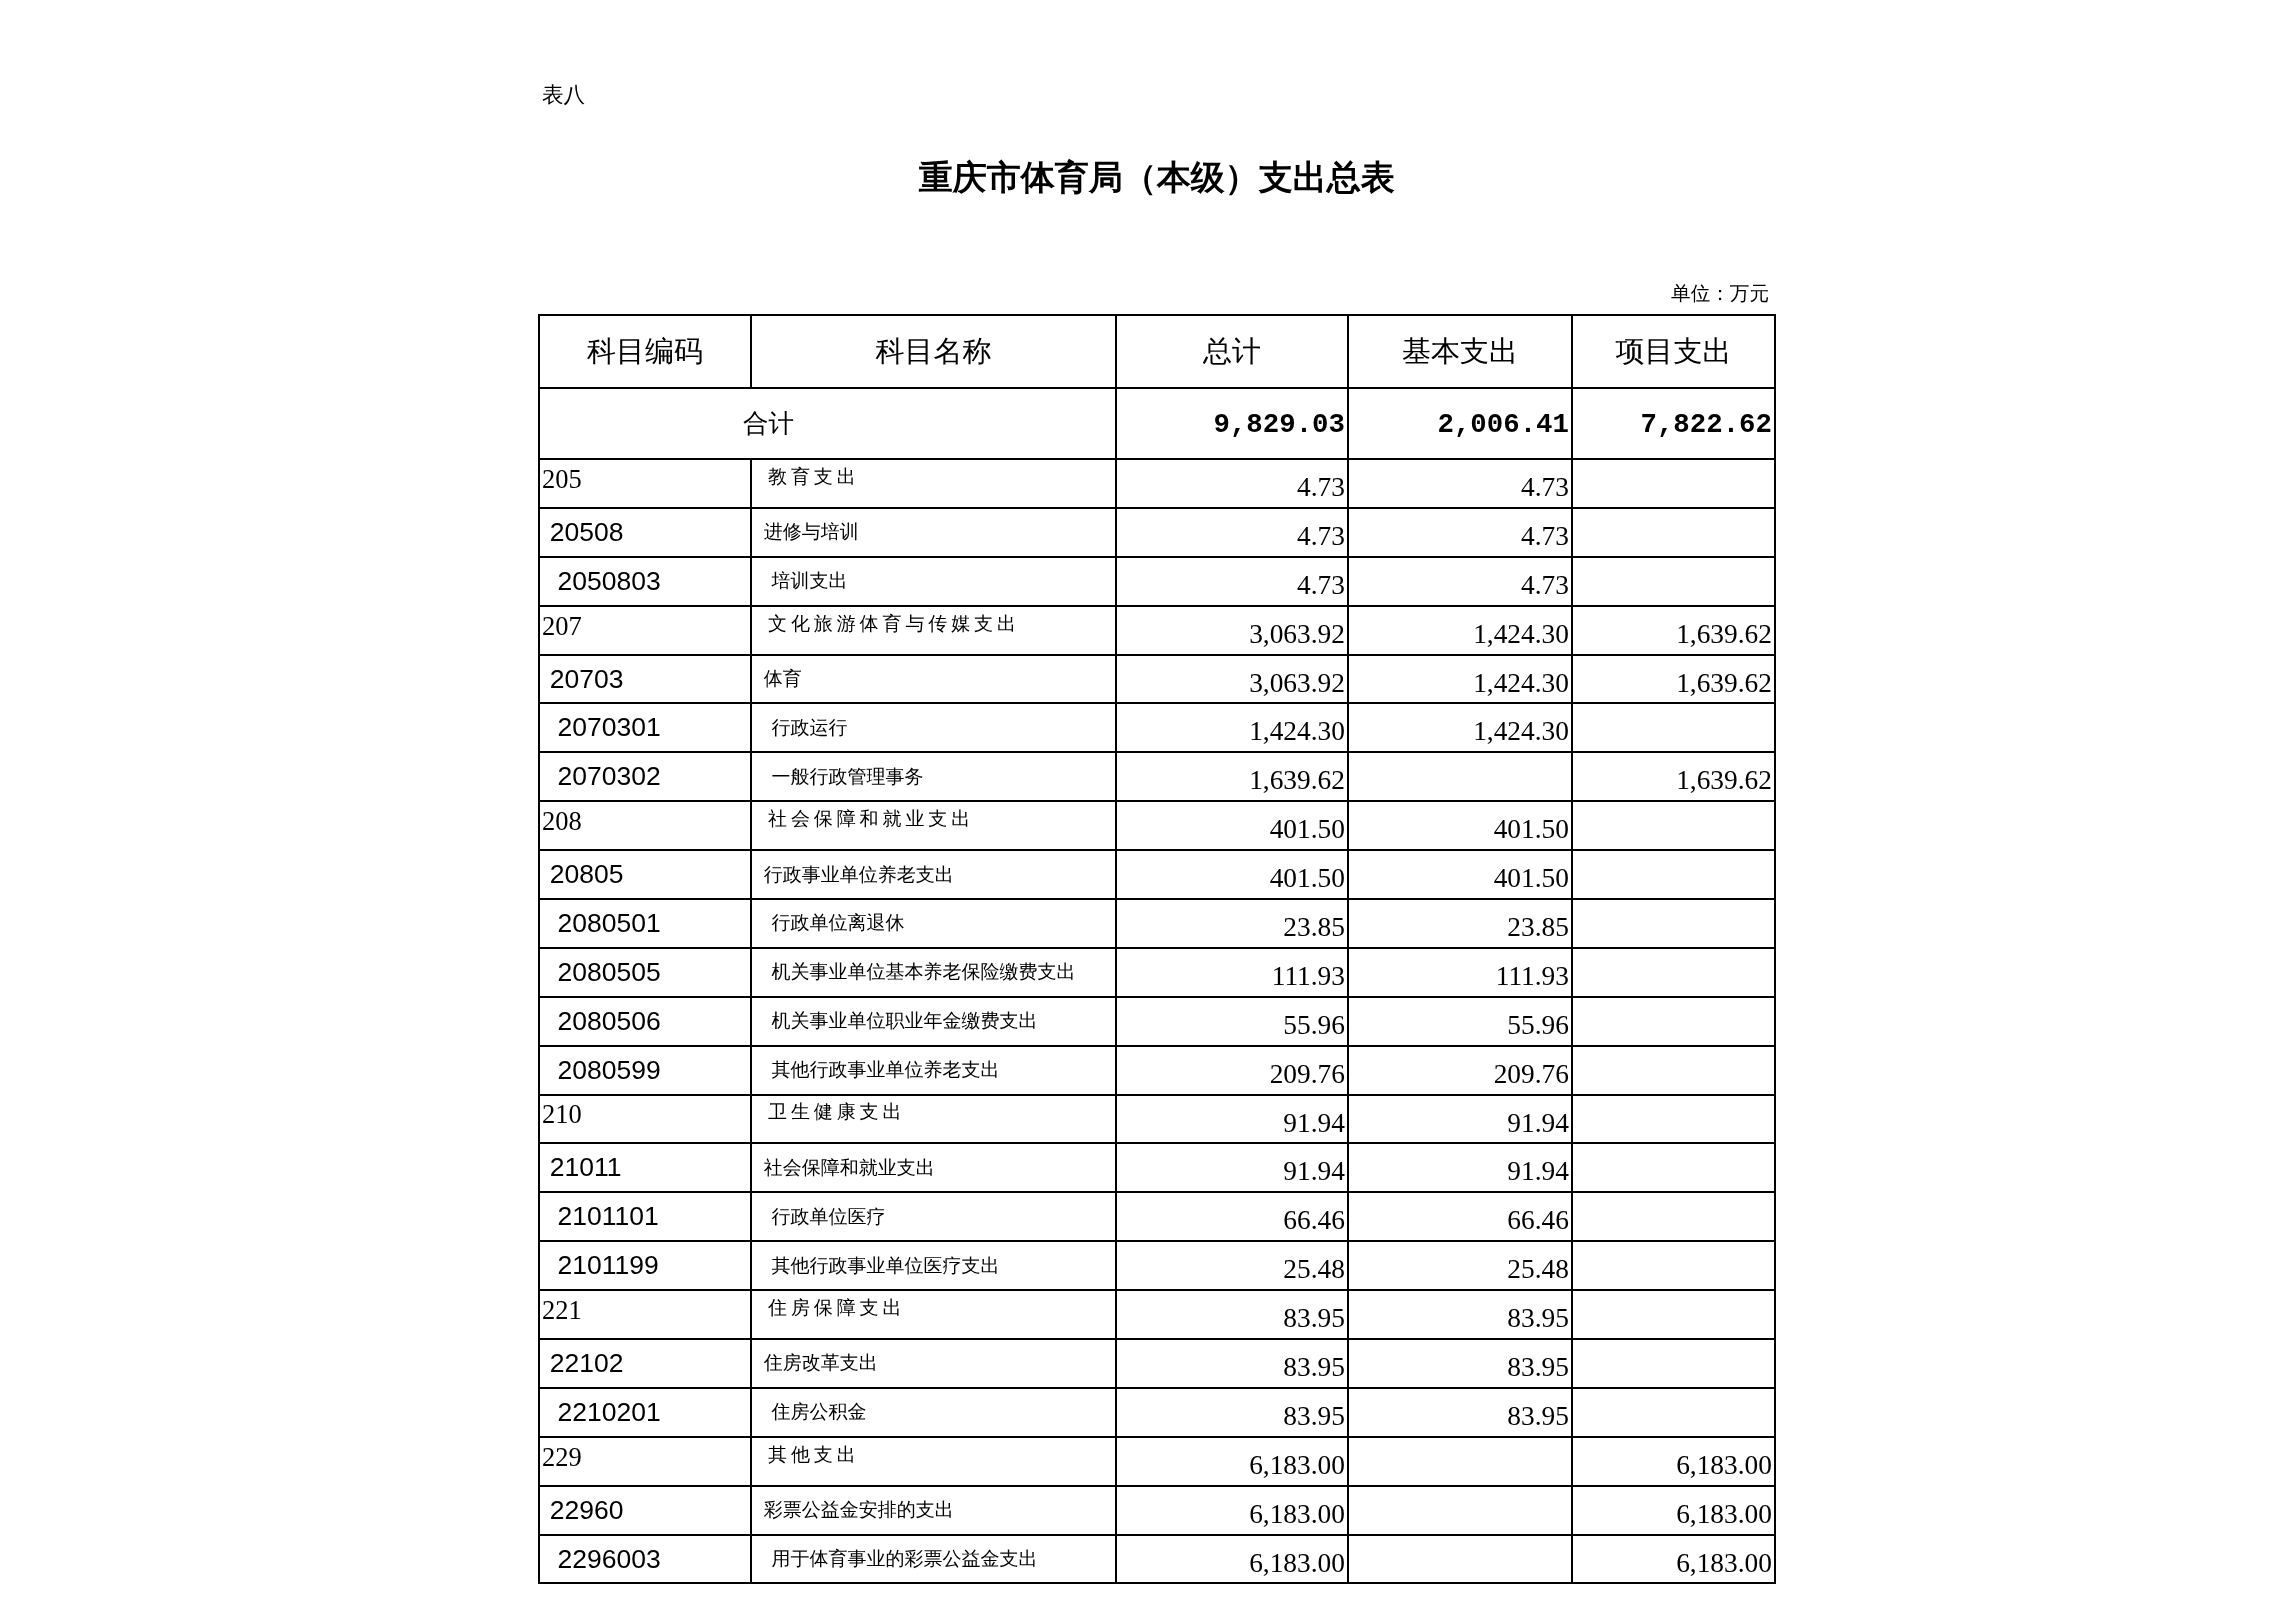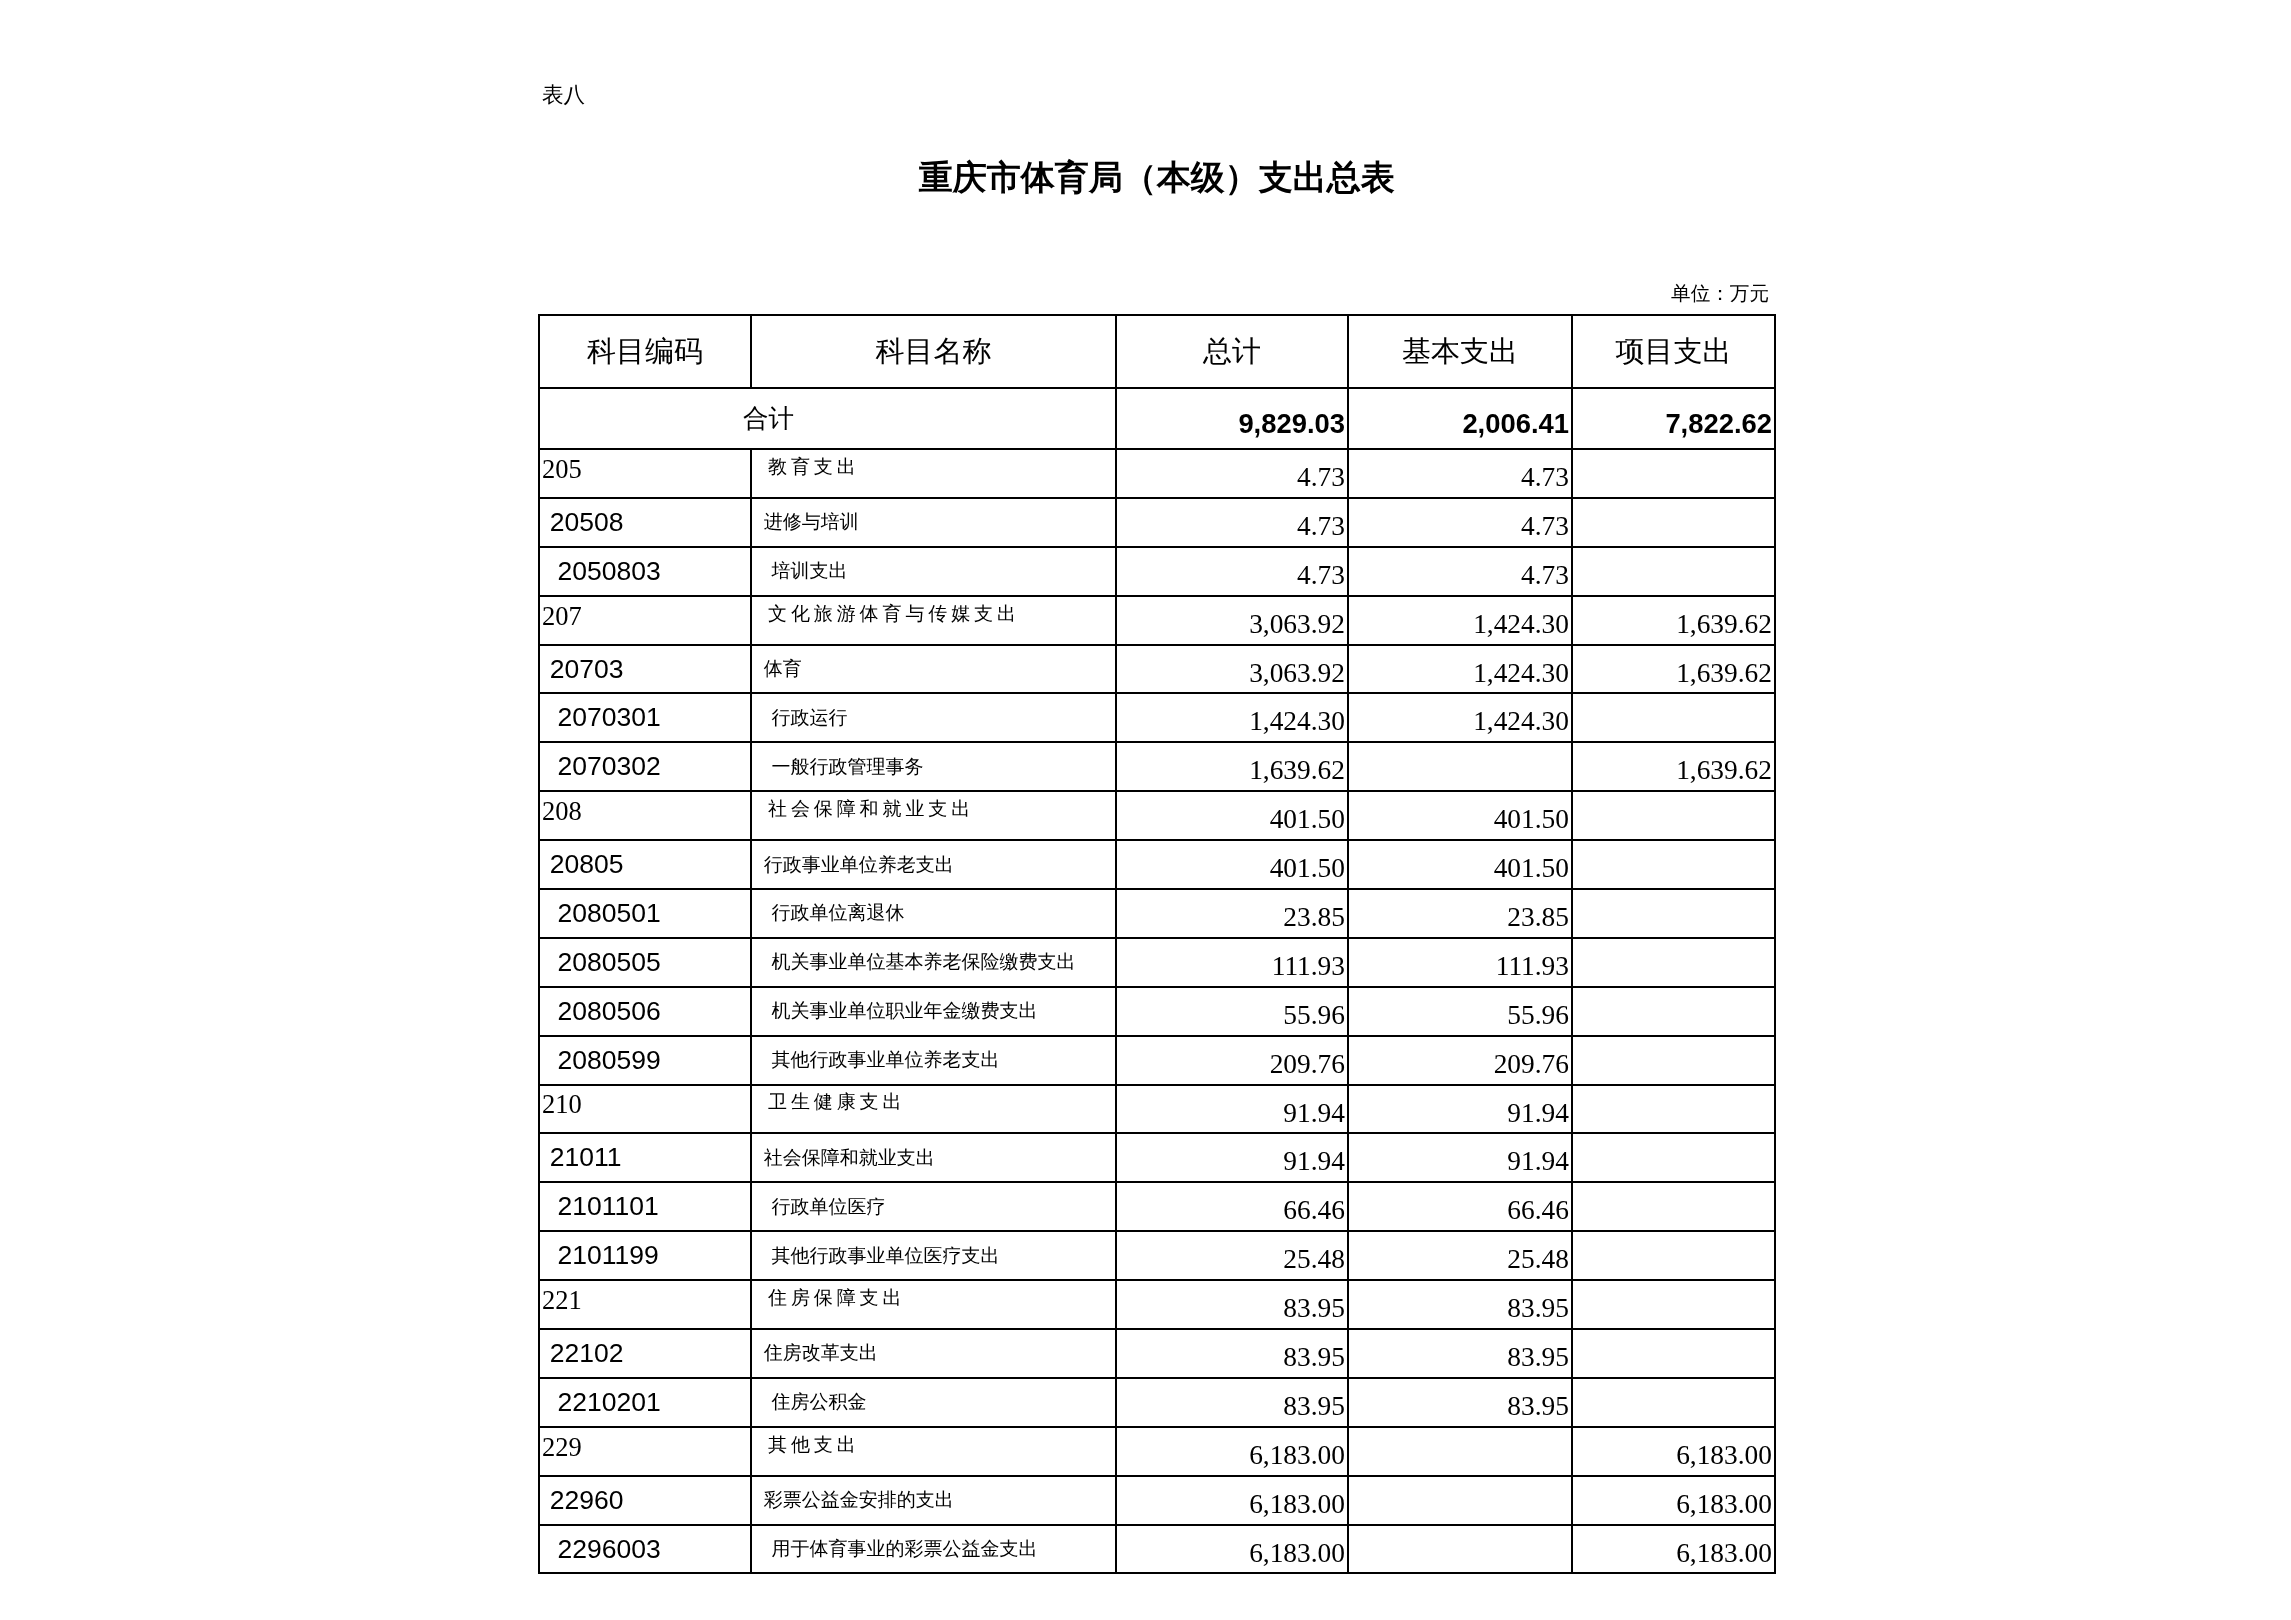--- a/index.html
+++ b/index.html
@@ -7,21 +7,21 @@
   .label { position: absolute; left: 542px; top: 80px; font-family: Liberation Mono, monospace; font-size: 21.6px; }
   .title { position: absolute; left: 0; width: 2292px; top: 155px; text-align: center; padding-left: 21.6px; box-sizing: border-box;
            font-family: "DejaVu Serif", serif; font-weight: bold; font-size: 34px; letter-spacing: 0px; }
   .unit { position: absolute; right: 523px; top: 280px; font-family: "DejaVu Serif", serif; font-size: 19.6px; }
   table { position: absolute; left: 538px; top: 314px; border-collapse: collapse; table-layout: fixed; width: 1236px; }
   td, th { border: 2.9px solid #000; padding: 0; overflow: hidden; white-space: nowrap; }
   col.c1 { width: 212px; } col.c2 { width: 365px; } col.c3 { width: 232px; } col.c4 { width: 224px; } col.c5 { width: 203px; }
   thead th { height: 71px; font-family: Liberation Mono, monospace; font-weight: normal; font-size: 29px; text-align: center; }
   tr.total td { height: 51px; margin-left: 9px; }
   tr.total .lbl { text-align: center; font-family: "DejaVu Sans", sans-serif; font-size: 25.5px; padding-right: 118px; }
-  tr.total .num { font-family: Liberation Sans, sans-serif; font-weight: bold; font-size: 27.4px; text-align: right; padding-right: 2px; vertical-align: bottom; padding-bottom: 8px; }
+  tr.total .num { font-family: Liberation Mono, monospace; font-weight: bold; font-size: 27.4px; text-align: right; padding-right: 2px; vertical-align: bottom; padding-bottom: 18px; }
   tbody tr.row td { height: 43px; }
   .code { font-size: 26.5px; vertical-align: middle; }
   .code.l1 { font-family: "Liberation Serif", serif; padding-left: 2px; vertical-align: top; padding-top: 3.9px; }
   .code.l2 { font-family: "Liberation Sans", sans-serif; padding-left: 9.8px; }
   .code.l3 { font-family: "Liberation Sans", sans-serif; padding-left: 17.6px; }
   .name { font-family: "DejaVu Serif", serif; font-size: 19px; }
   .name.l1 { padding-left: 16px; letter-spacing: 3.9px; vertical-align: top; padding-top: 3.9px; font-size: 19px; }
   .name.l2 { padding-left: 11.8px; }
   .name.l3 { padding-left: 19.6px; }
   .num { font-family: "Liberation Serif", serif; font-size: 27.4px; text-align: right; padding-right: 2px; vertical-align: bottom; padding-bottom: 3.9px; }

